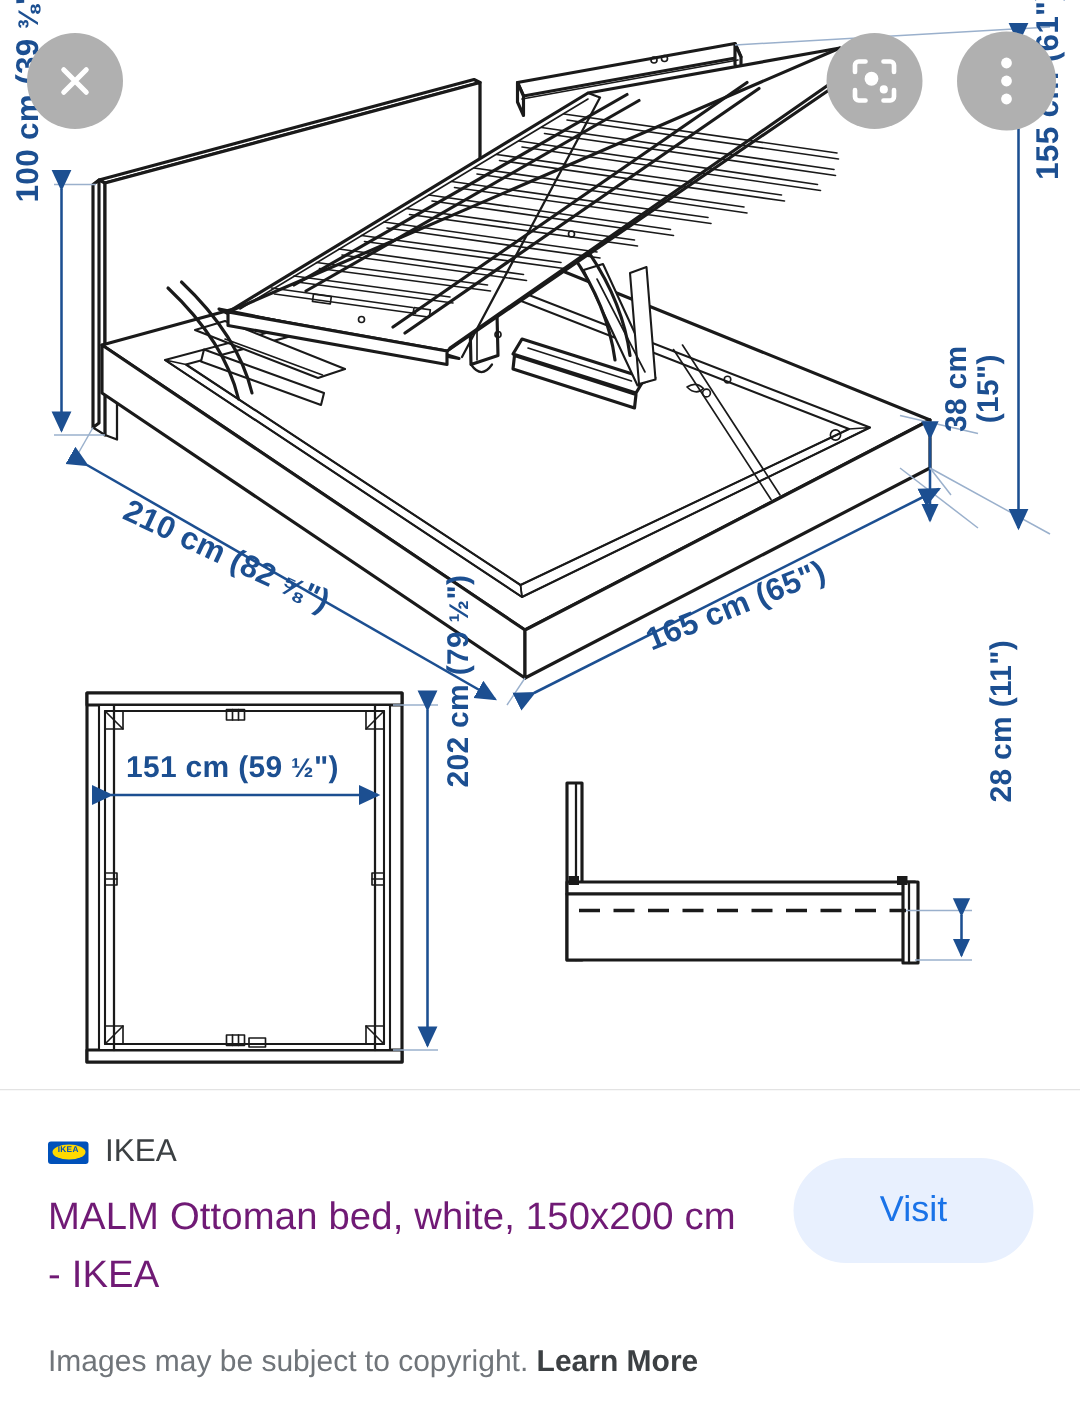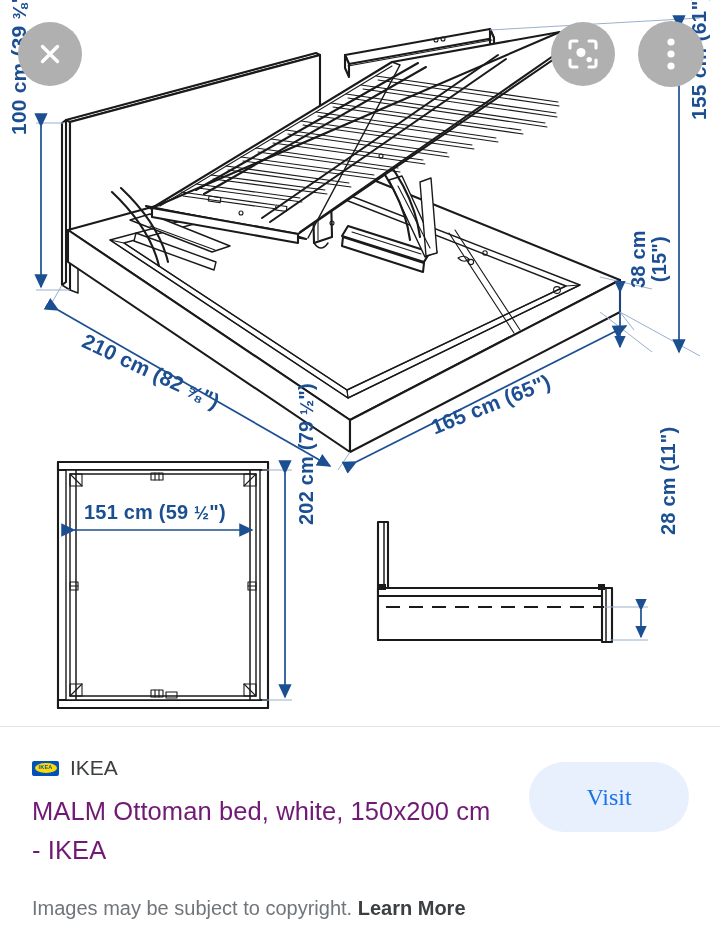--- a/index.html
+++ b/index.html
@@ -105,28 +105,28 @@
     font-size: 25.5px; color: #701a75; line-height: 1.52;
     font-weight: 400; max-width: 470px;
     letter-spacing: .1px;
   }
   #copyright-row {
     margin-top: 27px;
     font-size: 20px; color: #70757a; font-weight: 400;
   }
   #learn-more { color: #3c4043; font-weight: bold; cursor: pointer; }
   #visit-btn {
-    position: absolute; right: 31px; top: 35px;
+    position: absolute; right: 31px; top: 45px;
     width: 160px; height: 70px;
     border-radius: 35px;
     background: #e8f0fe;
     color: #1a73e8; font-size: 24px;
     display: flex; align-items: center; justify-content: center;
     cursor: pointer; border: none;
-    font-family: Liberation Serif, serif;
+    font-family: Liberation Sans, sans-serif;
   }
 </style>
 </head>
 <body>
 
 <div id="viewer">
 
   <div id="illustration">
     <svg width="720" height="727" viewBox="0 0 720 727" xmlns="http://www.w3.org/2000/svg">
       <defs>

